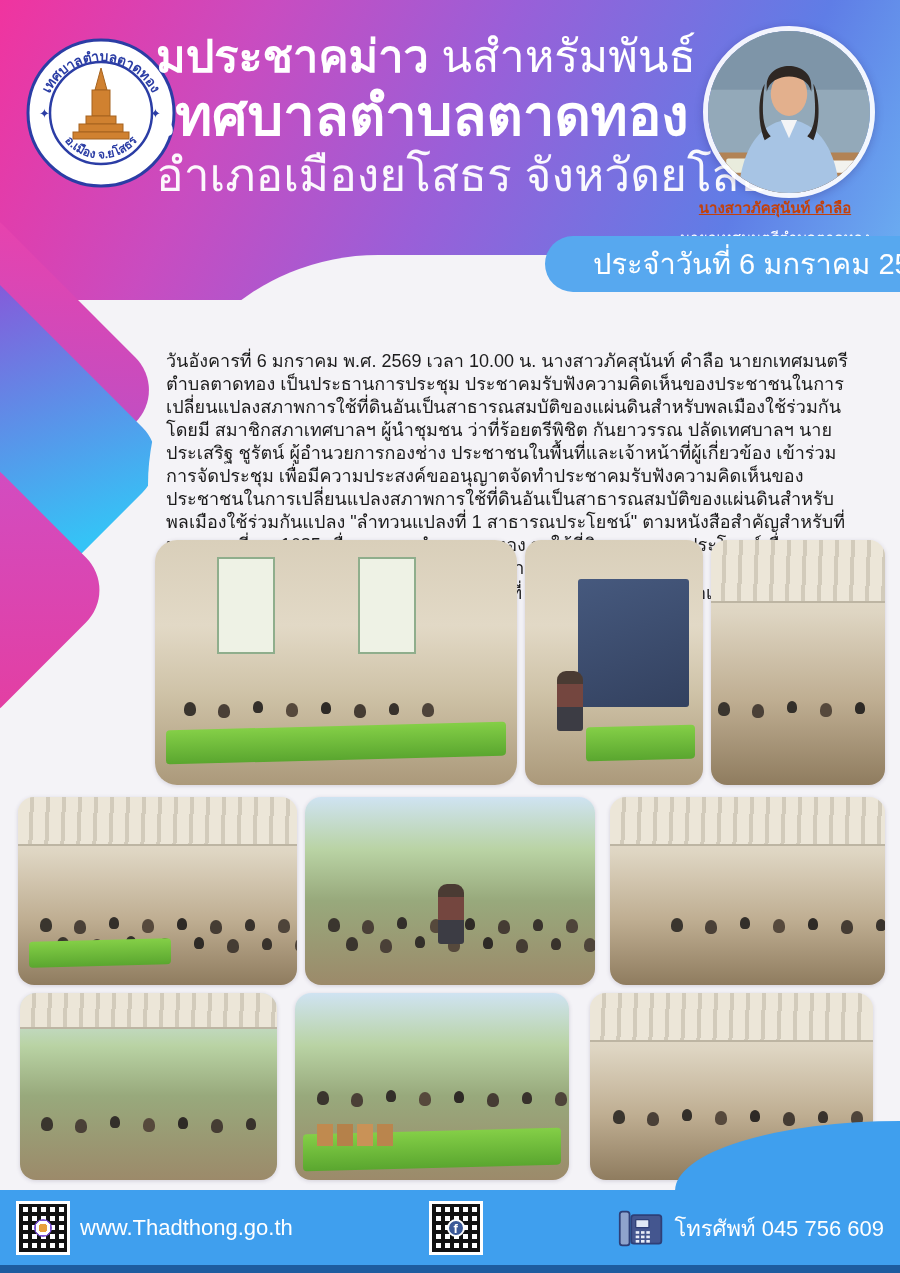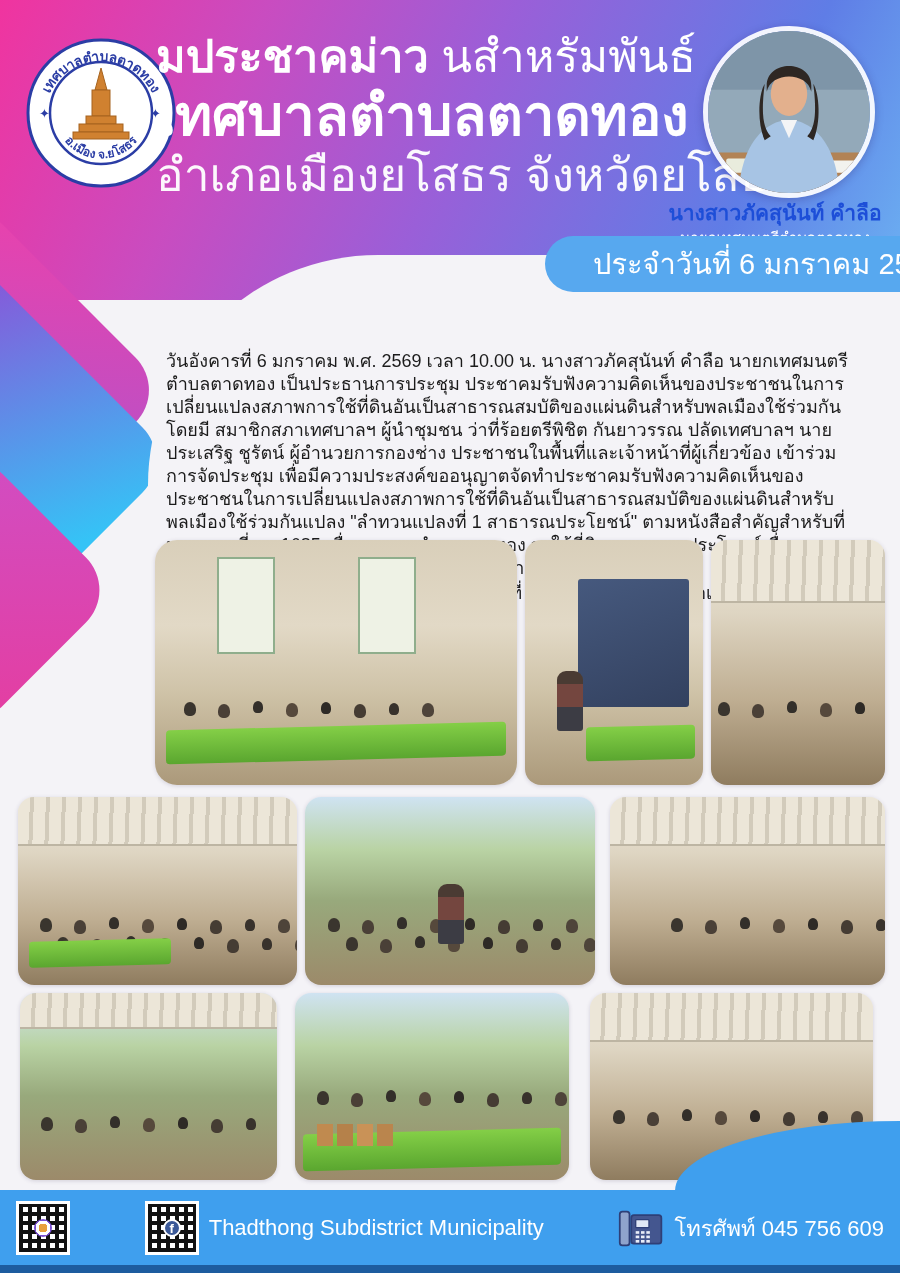--- a/index.html
+++ b/index.html
@@ -31,21 +31,21 @@
   .t1{font-size:45px;line-height:1.2;white-space:nowrap;}
   .t1 .b{font-weight:800;}
   .t2{font-size:56px;line-height:1.15;font-weight:800;white-space:nowrap;}
   .t3{font-size:46px;line-height:1.2;font-weight:300;white-space:nowrap;opacity:.96;}
 
   
   .portrait{position:absolute;left:703px;top:26px;width:162px;height:162px;border-radius:50%;
     border:5px solid rgba(255,255,255,.92);overflow:hidden;z-index:3;
     box-shadow:0 2px 8px rgba(40,20,90,.25);}
   .mayor-name{position:absolute;left:655px;top:196px;width:240px;text-align:center;z-index:3;
-    color:#1d4ed8;font-size:21px;font-weight:700;white-space:nowrap;}
+    color:#c2410c;font-size:15px;font-weight:700;white-space:nowrap;text-decoration:underline;}
   .mayor-title{position:absolute;left:655px;top:226px;width:240px;text-align:center;z-index:3;
     color:#fff;font-size:15px;font-weight:400;white-space:nowrap;}
 
   
   .pill{position:absolute;color:#fff;white-space:nowrap;}
   .pill-issue{left:377px;top:230px;height:62px;line-height:62px;padding:0 28px;border-radius:31px;
     background:rgba(145,136,224,.95);font-size:30px;font-weight:700;z-index:5;}
   .pill-date{left:545px;top:236px;height:56px;line-height:56px;padding:0 30px 0 48px;border-radius:28px;
     background:#57a8ef;font-size:29px;font-weight:500;z-index:4;}
 
@@ -228,27 +228,27 @@
   </div>
 
   <div class="footer-curve"></div>
   <div class="footer"></div>
   <div class="footer-content">
     <div class="f-group">
       <div class="qr">
         <div class="qr-inner"></div>
         <div class="qr-badge web"></div>
       </div>
+      <div class="f-text">www.Thadthong.go.th</div>
     </div>
     <div class="f-group">
       <div class="qr">
         <div class="qr-inner"></div>
         <div class="qr-badge fb">f</div>
       </div>
-      <div class="f-text">Thadthong Subdistrict Municipality</div>
     </div>
     <div class="f-group">
       <svg viewBox="0 0 52 46" width="46" height="41">
         <rect x="2" y="4" width="11" height="38" rx="3" fill="#8fa3cc" stroke="#2e3f77" stroke-width="2"></rect>
         <rect x="15" y="8" width="34" height="32" rx="3" fill="#44568f" stroke="#2e3f77" stroke-width="2"></rect>
         <rect x="20" y="13" width="15" height="9" rx="1" fill="#dfe7f5" stroke="#2e3f77" stroke-width="1.5"></rect>
         <g fill="#e8edf8">
           <rect x="20" y="26" width="4" height="3"></rect>
             <rect x="26" y="26" width="4" height="3"></rect>
             <rect x="32" y="26" width="4" height="3"></rect>

